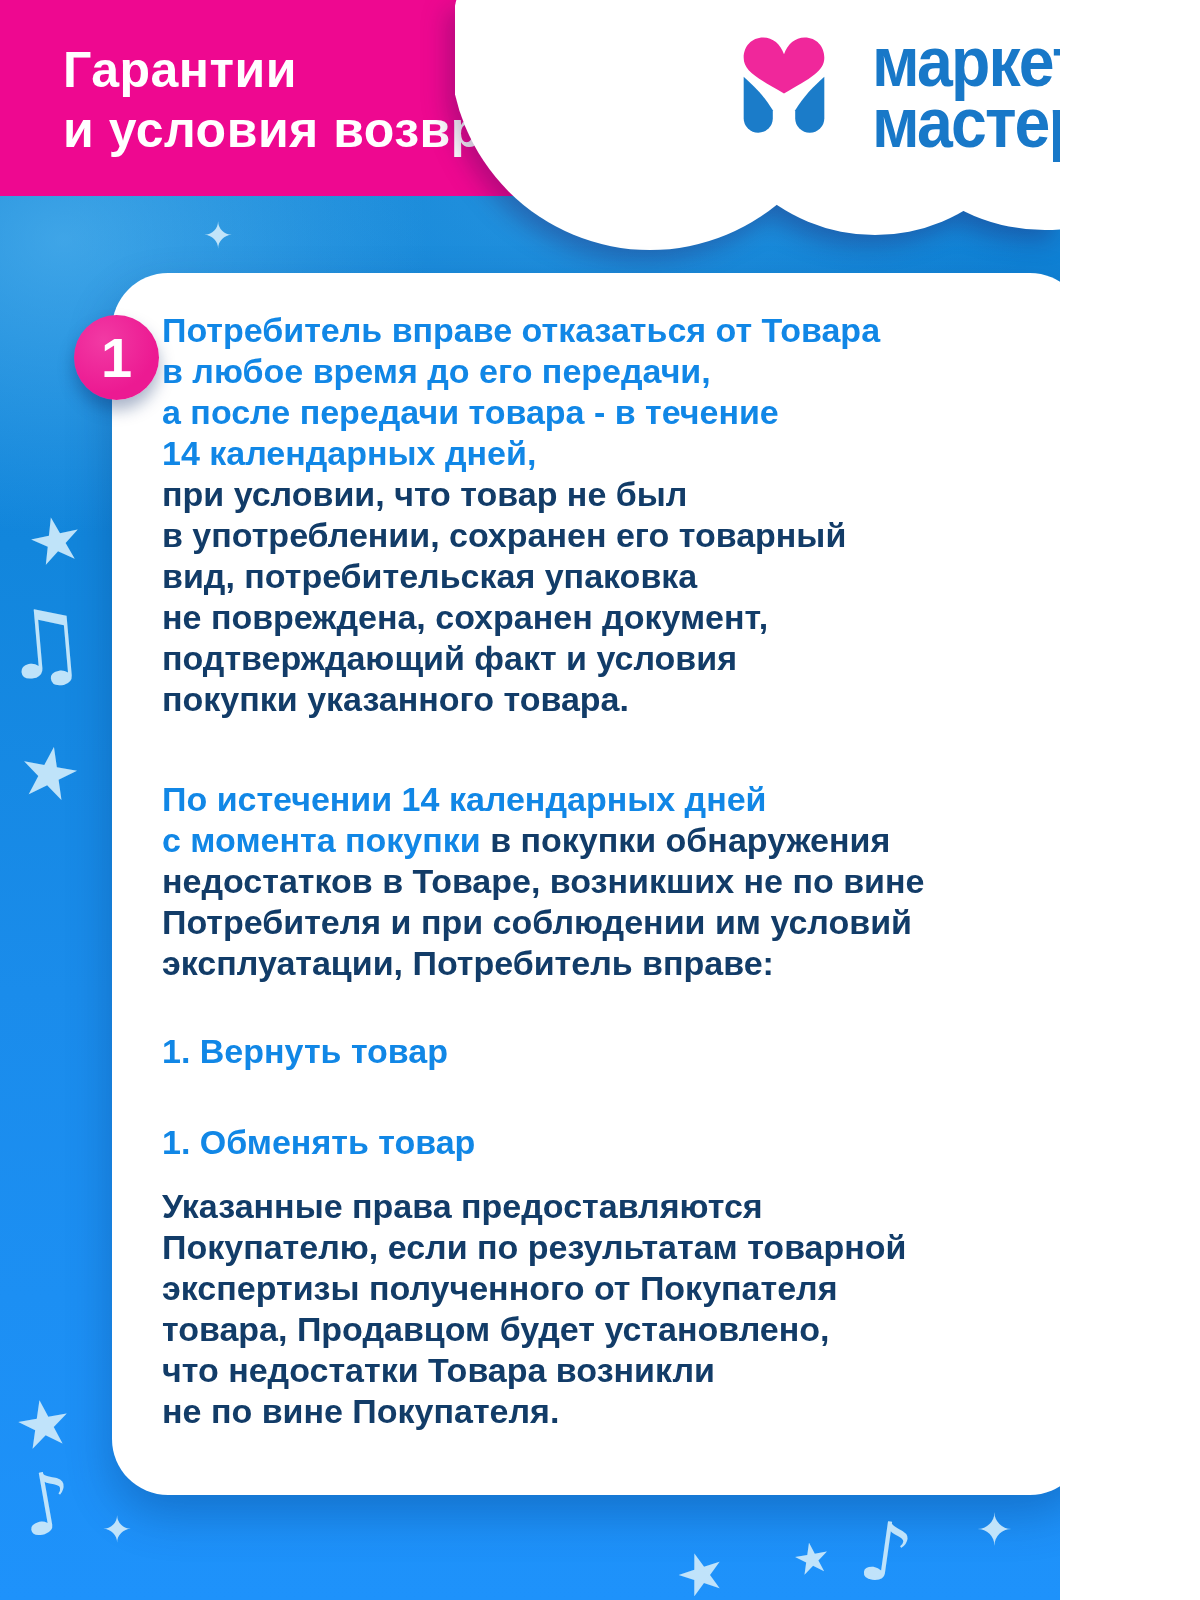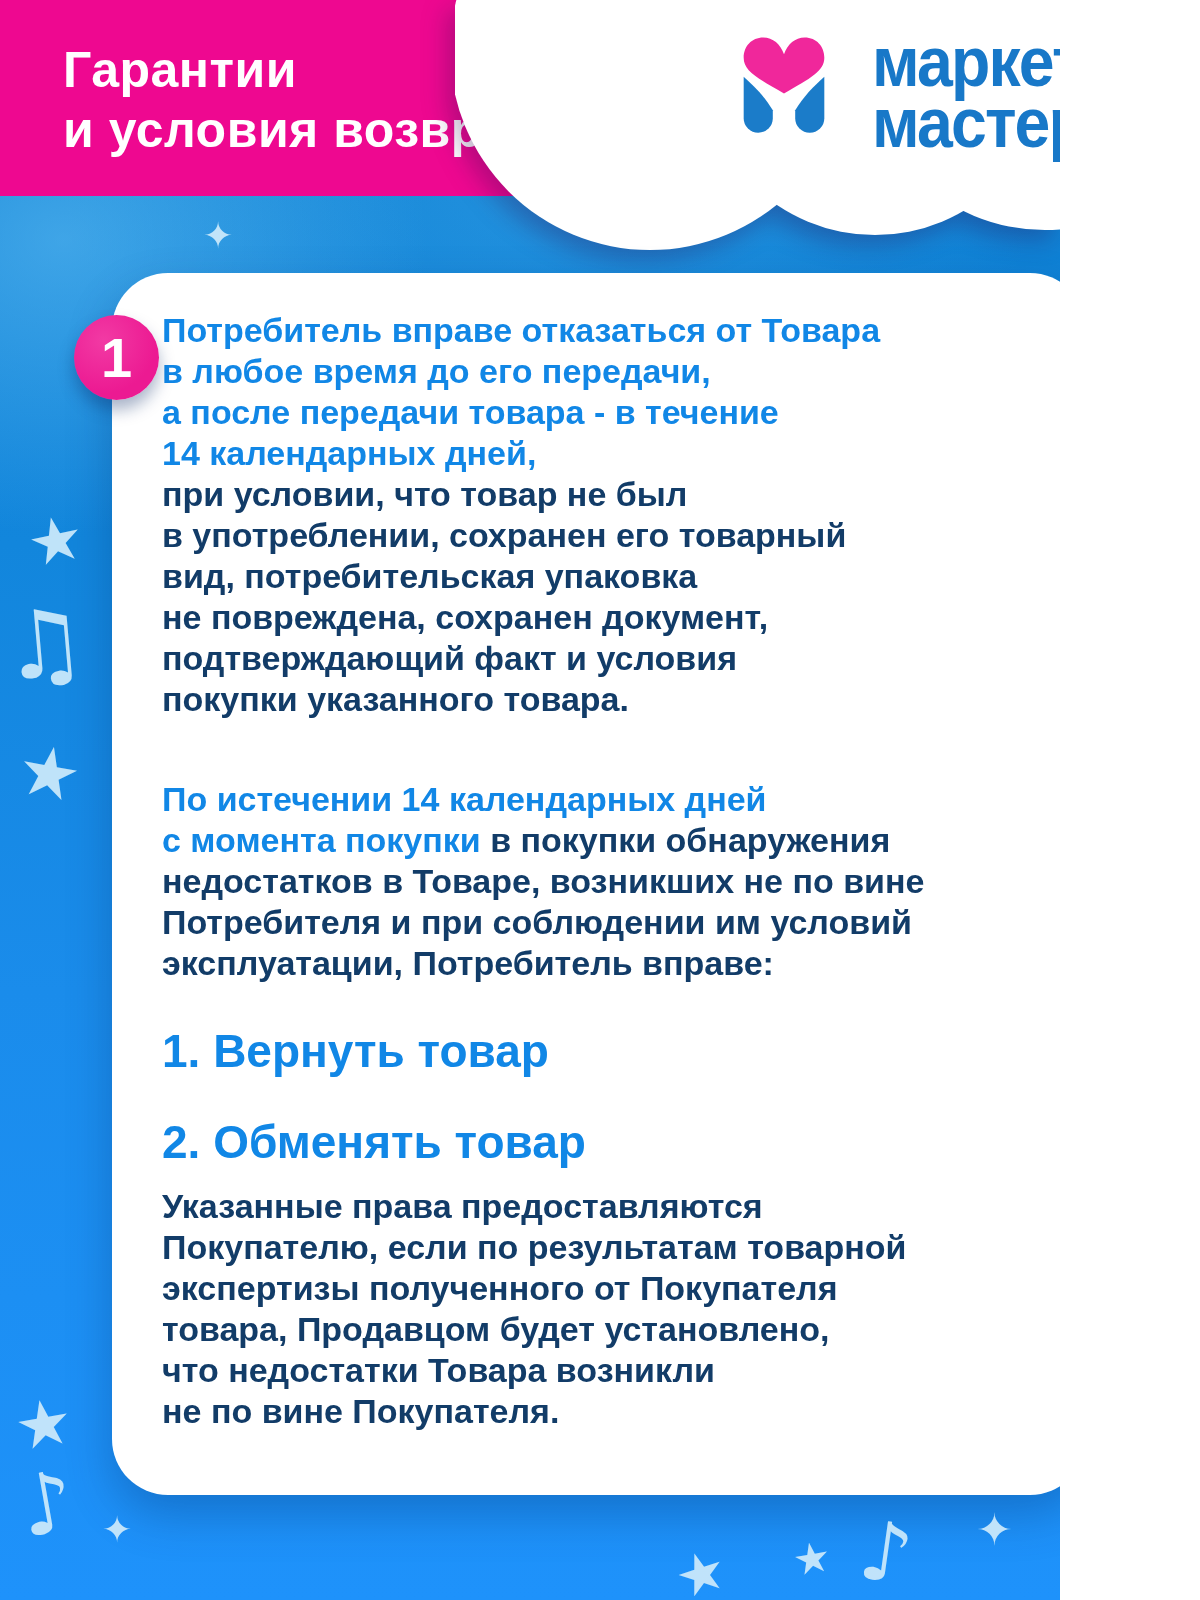--- a/index.html
+++ b/index.html
@@ -40,21 +40,21 @@
     background:radial-gradient(circle at 35% 30%, #f23aa4, #ec1a92 65%);
     box-shadow:0 10px 16px rgba(10,40,100,0.35);
     color:#ffffff;font-size:56px;font-weight:bold;
     display:flex;align-items:center;justify-content:center;
   }
   .para{white-space:pre-line;font-size:34px;line-height:41px;margin:0;}
   .hl{color:#1187e6;font-weight:bold;}
   .navy{color:#123c68;font-weight:bold;}
   .p2{margin-top:59px;}
   .options{margin-top:32px;}
-  .option{color:#1187e6;font-weight:bold;font-size:46px;line-height:47px;margin-top:44px;}
+  .option{color:#1187e6;font-weight:bold;font-size:34px;line-height:47px;margin-top:44px;}
   .p3{margin-top:20px;}
   .deco{position:absolute;color:#c9e8fb;line-height:1;display:block;
     font-family:"DejaVu Sans",sans-serif;opacity:0.95;}
 </style>
 </head>
 <body>
 
 <div class="canvas">
 
   <div class="header">
@@ -92,21 +92,21 @@
 покупки указанного товара.</span></p>
 
     <p class="para p2"><span class="hl">По истечении 14 календарных дней
 с момента покупки </span><span class="navy">в покупки обнаружения
 недостатков в Товаре, возникших не по вине
 Потребителя и при соблюдении им условий
 эксплуатации, Потребитель вправе:</span></p>
 
     <div class="options">
       <div class="option">1. Вернуть товар</div>
-      <div class="option">2. Обменять товар</div>
+      <div class="option">1. Обменять товар</div>
     </div>
 
     <p class="para p3 navy">Указанные права предоставляются
 Покупателю, если по результатам товарной
 экспертизы полученного от Покупателя
 товара, Продавцом будет установлено,
 что недостатки Товара возникли
 не по вине Покупателя.</p>
   </div>
 

